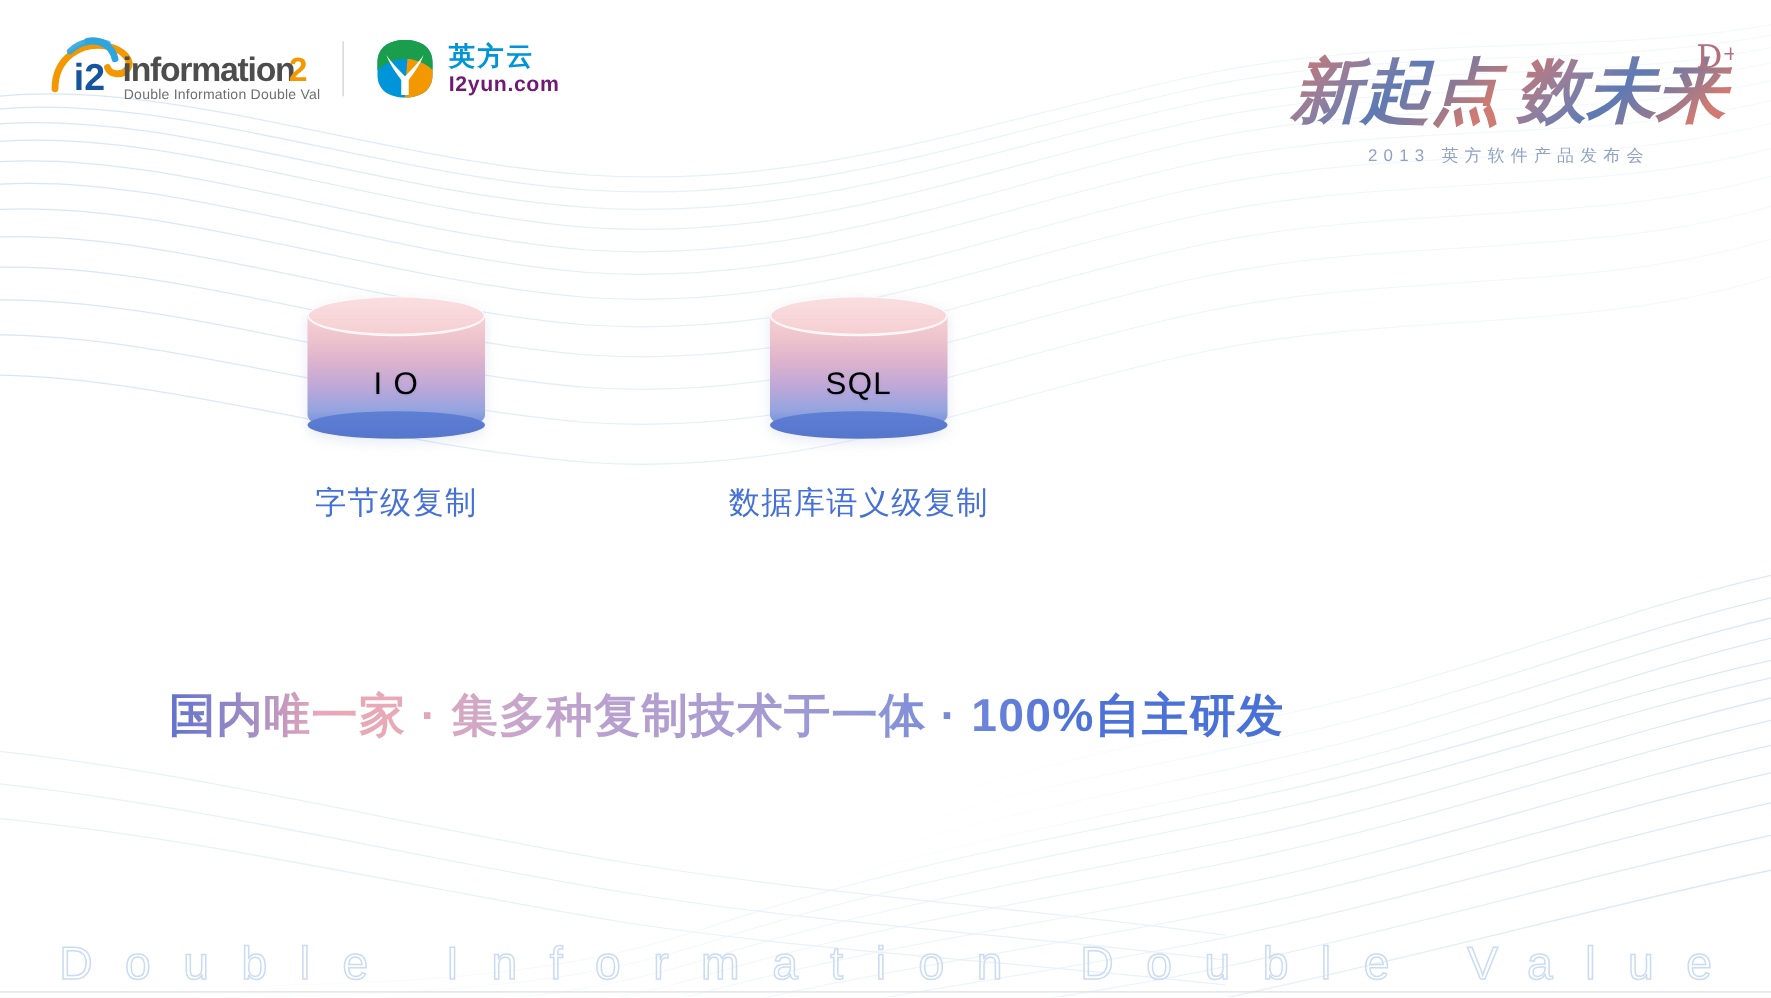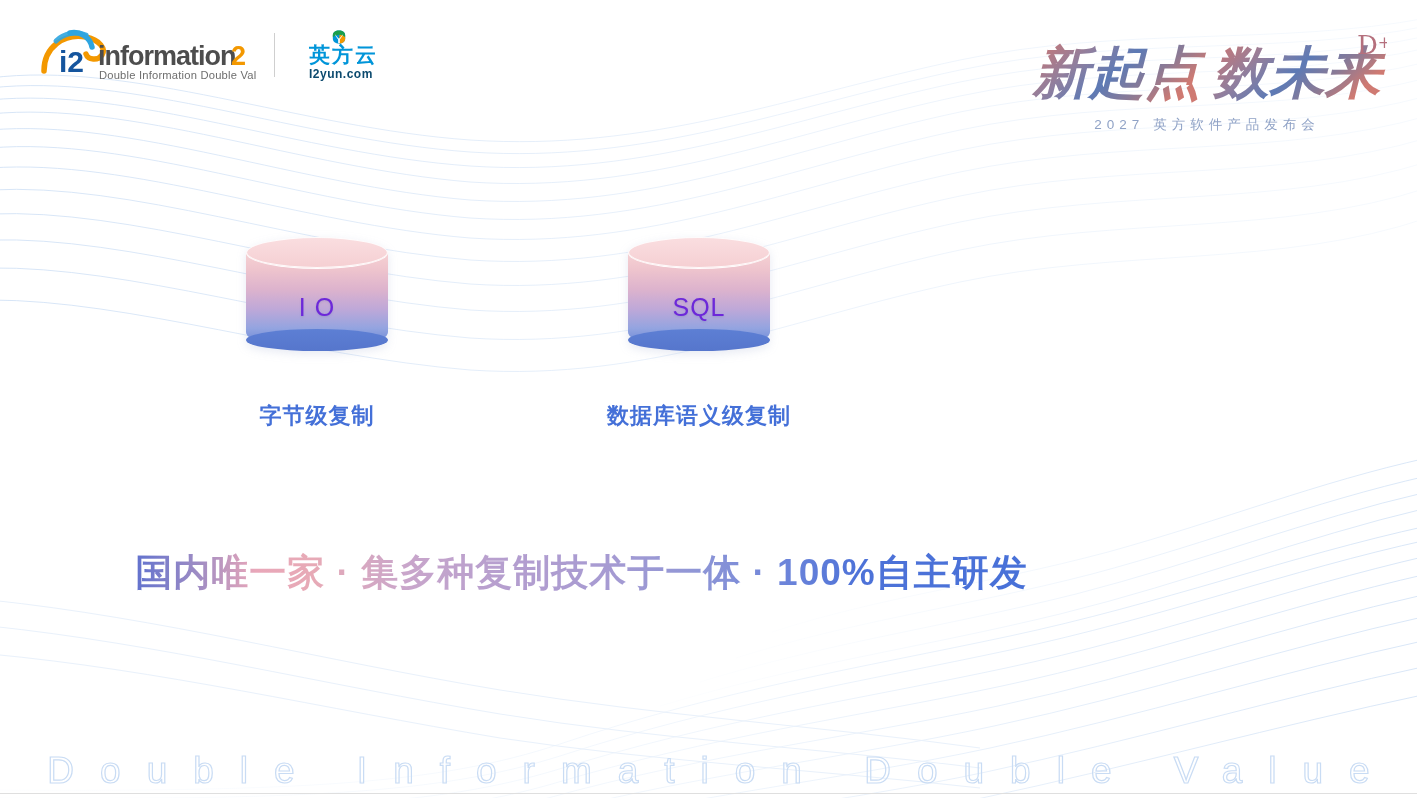--- a/index.html
+++ b/index.html
@@ -42,21 +42,21 @@
     align-items: center;
     height: 56px;
   }
   .i2-logo { position: relative; width: 222px; height: 56px; text-decoration: underline; }
   .logo-divider {
     width: 1px;
     height: 44px;
     background: #cfcfcf;
     margin: 0 24px 0 18px;
   }
-  .yf-logo { position: relative; display: flex; align-items: center; height: 50px; flex-direction: column; }
+  .yf-logo { position: relative; display: flex; align-items: center; height: 50px; }
 
   
   .calli-block {
     position: absolute;
     right: 30px;
     top: 8px;
     width: 360px;
     text-align: center;
   }
   .calli-main {
@@ -81,21 +81,21 @@
     width: 1417px;
     height: 200px;
   }
   .cyl-item {
     position: absolute;
     top: 0;
     width: 300px;
     text-align: center;
   }
   .cyl-item.c1 { left: 167px; }
-  .cyl-item.c2 { left: 549px; }
+  .cyl-item.c2 { left: 537px; }
   .cyl-item.c3 { left: 929px; }
 
   .cylinder {
     position: relative;
     width: 142px;
     height: 128px;
     margin: 0 auto;
     filter: drop-shadow(0 3px 5px rgba(120,140,190,0.18));
   }
   .cyl-body {
@@ -129,30 +129,30 @@
     background: linear-gradient(to bottom, #fadee0, #f5cfd2);
     box-shadow: inset 0 -1px 0 rgba(255,255,255,0.85);
     border: 1.5px solid rgba(255,255,255,0.9);
     box-sizing: border-box;
   }
   .cyl-label-inner {
     position: absolute;
     left: 0; right: 0;
     top: 56px;
     text-align: center;
-    color: #6d28d9;
+    color: #000000;
     font-size: 25px;
     font-family: "Liberation Sans", sans-serif;
     letter-spacing: 1px;
     text-shadow: 0 1px 2px rgba(90,110,170,0.25);
   }
   .cyl-caption {
-    margin-top: 36px;
-    font-size: 22px;
-    font-weight: bold;
+    margin-top: 20px;
+    font-size: 25px;
+    font-weight: normal;
     color: #4470d8;
     letter-spacing: 1px;
     font-family: "Liberation Sans", sans-serif;
   }
 
   
   .tagline {
     position: absolute;
     top: 548px;
     left: 0;
@@ -289,21 +289,21 @@
 
       <div class="yf-logo">
         <svg width="50" height="50" viewBox="0 0 50 50">
           <path d="M25 2 C38 2, 47 8, 47 20 L47 30 C47 42, 38 48, 25 48 C12 48, 3 42, 3 30 L3 20 C3 8, 12 2, 25 2 Z" fill="#0095d9"></path>
           <path d="M25 2 C38 2, 47 8, 47 20 L47 26 C40 20, 32 17, 25 17 C18 17, 10 20, 3 26 L3 20 C3 8, 12 2, 25 2 Z" fill="#1a9e4b"></path>
           <path d="M27 17 C35 18, 42 21, 47 26 L47 30 C47 42, 38 48, 25 48 L25 40 Z" fill="#f39800"></path>
           <path d="M10 14 C16 22, 22 28, 25 31 C28 28, 34 22, 40 14 C36 24, 30 31, 28 34 L28 46 L22 46 L22 34 C20 31, 14 24, 10 14 Z" fill="#ffffff"></path>
         </svg>
         <div style="margin-left:10px; line-height:1;">
           <div style="font-size:21px; font-weight:bold; color:#0095d9; letter-spacing:2px; font-family:'Liberation Sans',sans-serif;">英方云</div>
-          <div style="font-size:12px; font-weight:bold; color:#0c4a6e; letter-spacing:0.5px; margin-top:3px; font-family:'Liberation Sans',sans-serif;">I2yun.com</div>
+          <div style="font-size:17px; font-weight:bold; color:#701a75; letter-spacing:0.5px; margin-top:3px; font-family:'Liberation Sans',sans-serif;">I2yun.com</div>
         </div>
       </div>
     </div>
 
     <div class="calli-block">
       <div class="calli-main">
         <svg width="360" height="86" viewBox="0 0 360 86">
           <defs>
             <linearGradient id="cg" x1="0" y1="0" x2="1" y2="0.4">
               <stop offset="0%" stop-color="#d4756d"></stop>
@@ -311,21 +311,21 @@
               <stop offset="58%" stop-color="#5d7ab5"></stop>
               <stop offset="80%" stop-color="#8d7a94"></stop>
               <stop offset="100%" stop-color="#cf7a72"></stop>
             </linearGradient>
           </defs>
           <text x="6" y="64" font-family="DejaVu Sans, sans-serif" font-size="56" font-weight="bold" fill="url(#cg)" font-style="italic">新起点</text>
           <text x="186" y="64" font-family="DejaVu Sans, sans-serif" font-size="56" font-weight="bold" fill="url(#cg)" font-style="italic">数未来</text>
           <text x="330" y="26" font-family="DejaVu Serif, serif" font-size="26" fill="#b5707d">D<tspan font-size="16" dy="-6">+</tspan></text>
         </svg>
       </div>
-      <div class="calli-sub">2027 英方软件产品发布会</div>
+      <div class="calli-sub">2013 英方软件产品发布会</div>
     </div>
   </div>
 
   <div class="cyl-row">
 
     <div class="cyl-item c1">
       <div class="cylinder">
         <div class="cyl-body"></div>
         <div class="cyl-top"></div>
         <div class="cyl-label-inner">I O</div>

